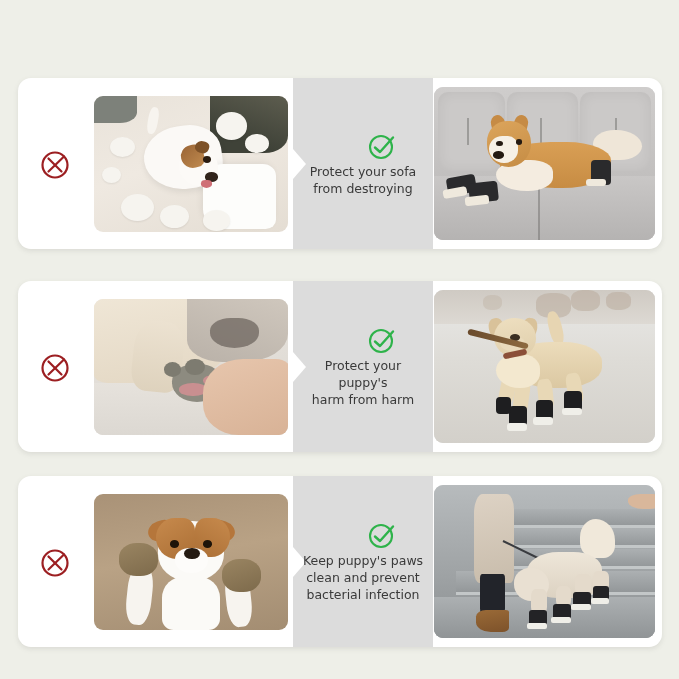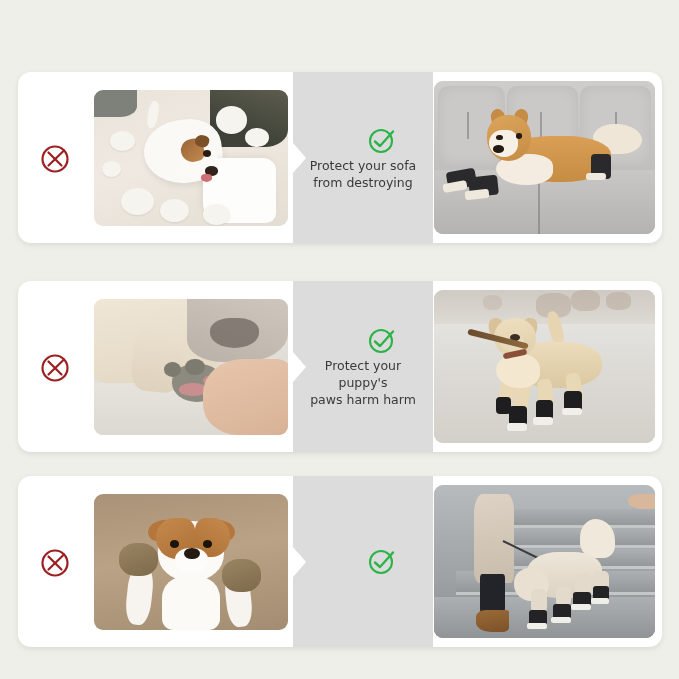--- a/index.html
+++ b/index.html
@@ -47,21 +47,21 @@
   .card {
     position: absolute;
     left: 18px;
     width: 644px;
     height: 171px;
     background: #ffffff;
     border-radius: 13px;
     box-shadow: 0 2px 5px rgba(120,120,110,0.16);
     overflow: hidden;
   }
-  #card-1 { top: 72px; }
+  #card-1 { top: 78px; }
   #card-2 { top: 281px; }
   #card-3 { top: 476px; }
 
   
   .x-cell {
     position: absolute;
     left: 0;
     top: 0;
     width: 76px;
     height: 100%;
@@ -402,21 +402,21 @@
     </div>
 
     <div class="band">
       <div class="notch"></div>
       <div class="band-inner">
         <svg class="check-icon" viewBox="0 0 30 30">
           <circle cx="14" cy="16" r="11" fill="none" stroke="#2eb34a" stroke-width="2.1"></circle>
           <path d="M8 16.5 L13 21 L26 6.5" fill="none" stroke="#2eb34a" stroke-width="2.4" stroke-linecap="round" stroke-linejoin="round"></path>
         </svg>
         <div class="caption">Protect your puppy's
-paws harm harm</div>
+harm from harm</div>
       </div>
     </div>
 
     <div class="photo-after">
       <div class="scene">
         <div class="obj s2b-bg"></div>
         <div class="obj s2b-far"></div>
         <div class="obj s2b-blob" style="left:46%;top:2%;width:16%;height:16%;"></div>
         <div class="obj s2b-blob" style="left:62%;top:0%;width:13%;height:14%;"></div>
         <div class="obj s2b-blob" style="left:78%;top:1%;width:11%;height:12%;"></div>
@@ -476,20 +476,23 @@
       </div>
     </div>
 
     <div class="band">
       <div class="notch"></div>
       <div class="band-inner">
         <svg class="check-icon" viewBox="0 0 30 30">
           <circle cx="14" cy="16" r="11" fill="none" stroke="#2eb34a" stroke-width="2.1"></circle>
           <path d="M8 16.5 L13 21 L26 6.5" fill="none" stroke="#2eb34a" stroke-width="2.4" stroke-linecap="round" stroke-linejoin="round"></path>
         </svg>
+        <div class="caption">Keep puppy's paws
+clean and prevent
+bacterial infection</div>
       </div>
     </div>
 
     <div class="photo-after">
       <div class="scene">
         <div class="obj s3b-bg"></div>
         <div class="obj step" style="left:30%;top:16%;width:70%;height:12%;"></div>
         <div class="obj step-edge" style="left:30%;top:26%;width:70%;height:3px;"></div>
         <div class="obj step" style="left:26%;top:29%;width:74%;height:12%;"></div>
         <div class="obj step-edge" style="left:26%;top:39%;width:74%;height:3px;"></div>

